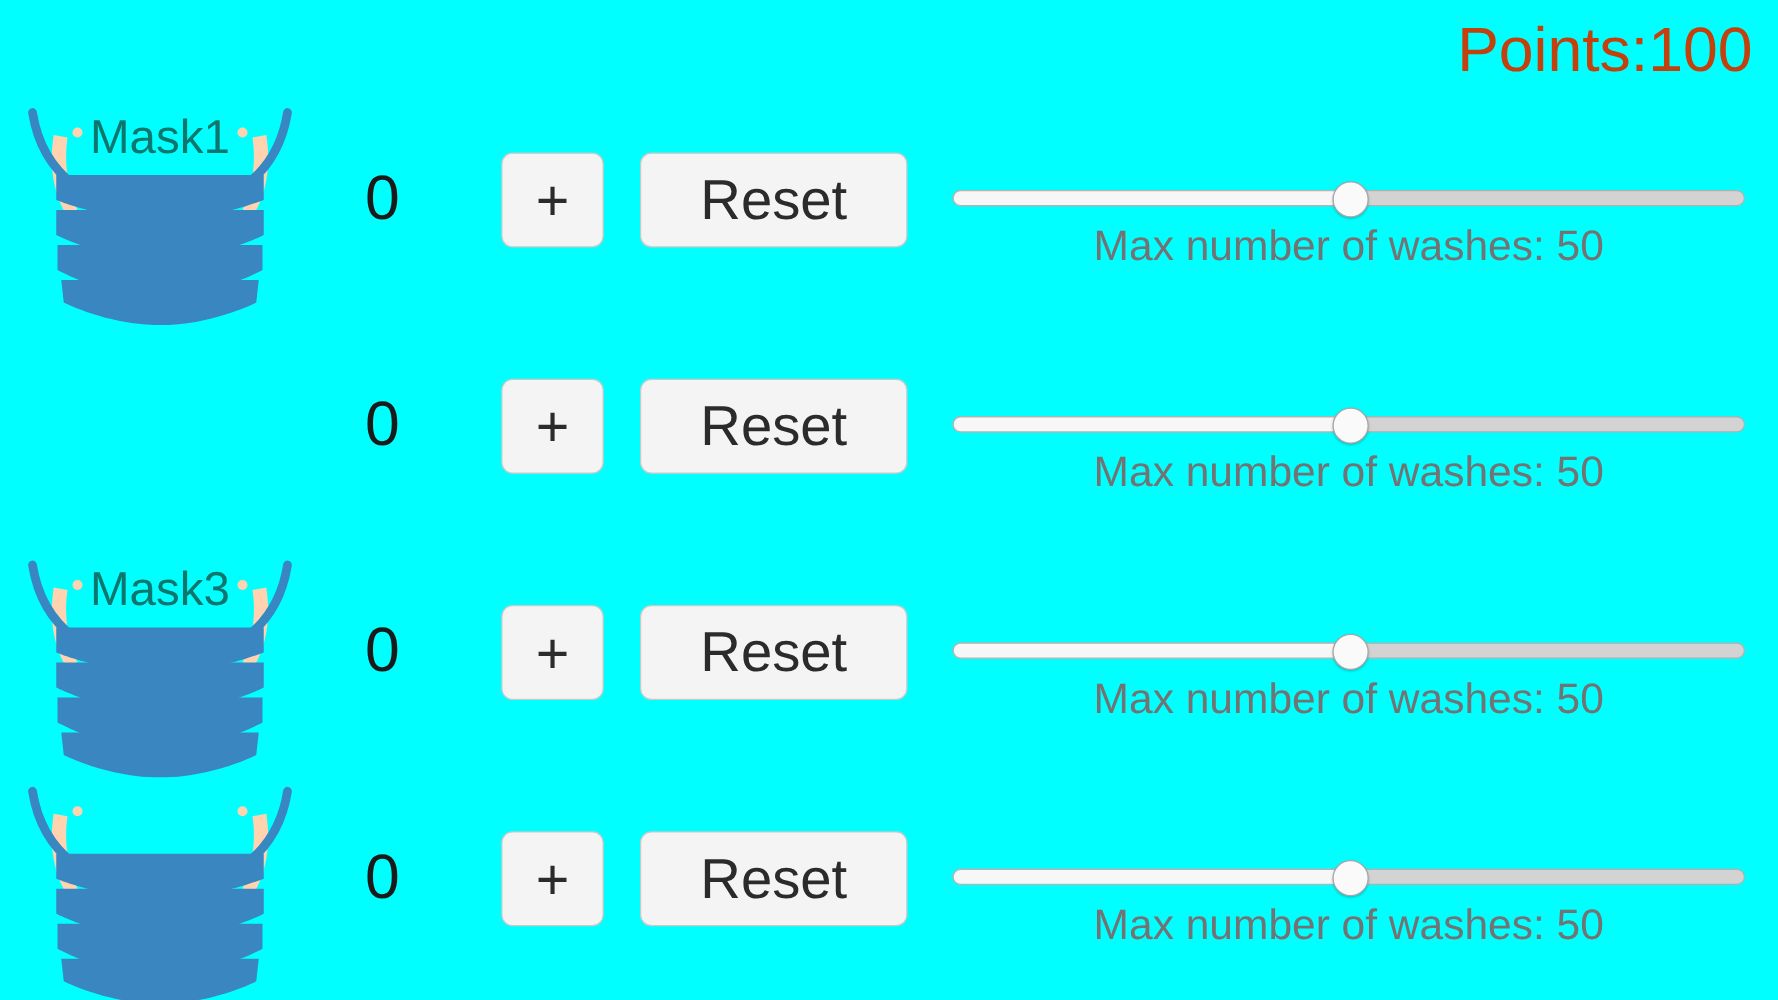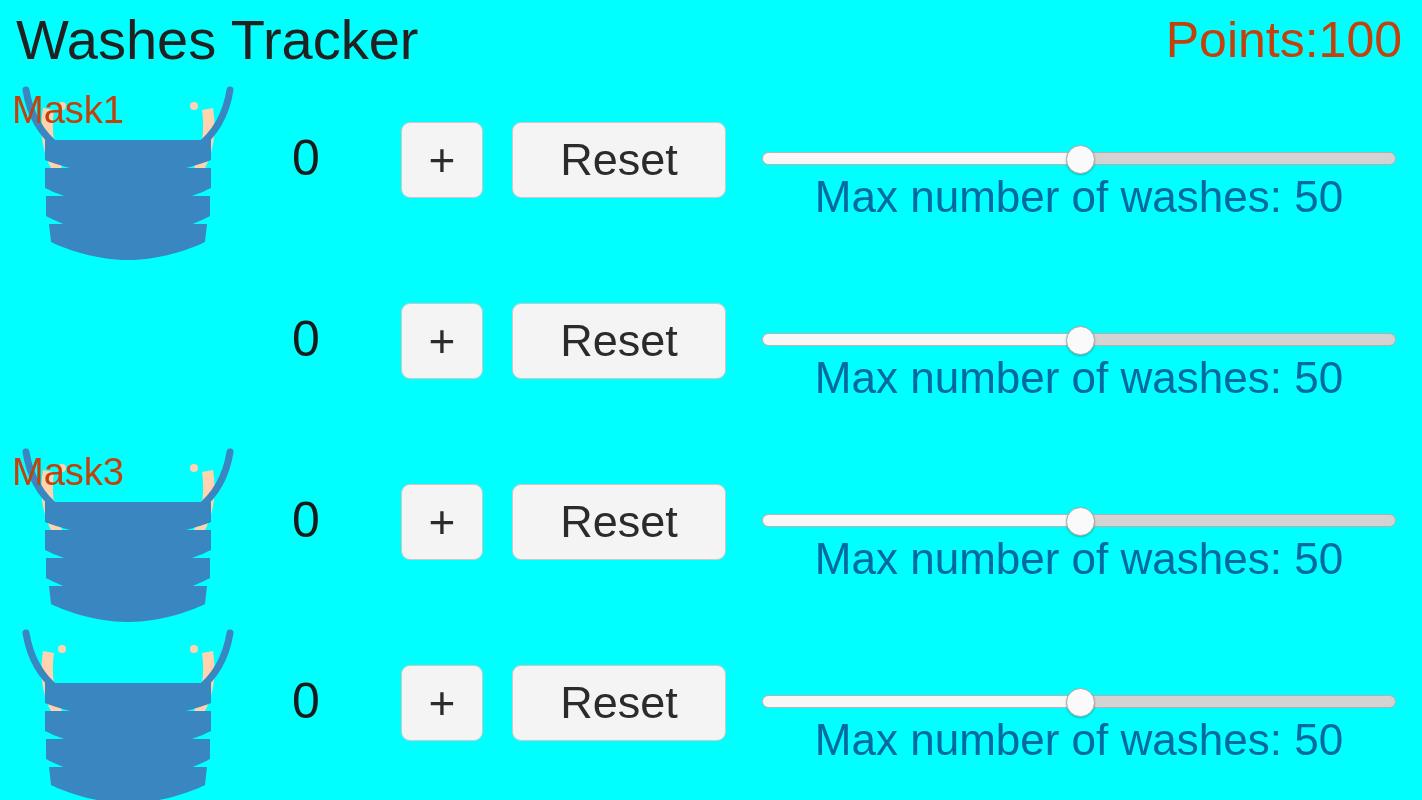--- a/index.html
+++ b/index.html
@@ -70,23 +70,24 @@
     position: absolute;
     left: 0;
     top: 0;
     display: block;
   }
   .mask-label {
     position: absolute;
     left: 0;
     top: 4px;
     width: 232px;
+    text-align: center;
     font-size: 38px;
     line-height: 44px;
-    color: #c2410c;
+    color: #0f766e;
     white-space: nowrap;
     z-index: 3;
   }
 
   
   .wash-count {
     position: absolute;
     left: 283px;
     top: 48px;
     width: 46px;
@@ -173,31 +174,30 @@
     border: 1px solid #a8a8a8;
     border-radius: 50%;
     box-shadow: 0 1px 2px rgba(0,0,0,0.25);
   }
   .slider-caption {
     position: absolute;
     left: 0;
     top: 53px;
     width: 634px;
     text-align: center;
-    font-size: 44px;
+    font-size: 34px;
     line-height: 40px;
-    color: #0369a1;
+    color: #737373;
     white-space: nowrap;
   }
 </style>
 </head>
 <body>
 
 <div id="app-header">
-  <div id="app-title">Washes Tracker</div>
   <div id="points-display">Points:100</div>
 </div>
 
 <div id="mask-rows">
   <div class="mask-row">
 
     <div class="mask-figure">
       <svg width="232" height="176" viewBox="0 0 232 176" xmlns="http://www.w3.org/2000/svg">
 
         <path d="M31 24 C27 48 31 70 40 86 L50 84 C42 66 39 46 42 26 Z" fill="#ffd2b0"></path>

